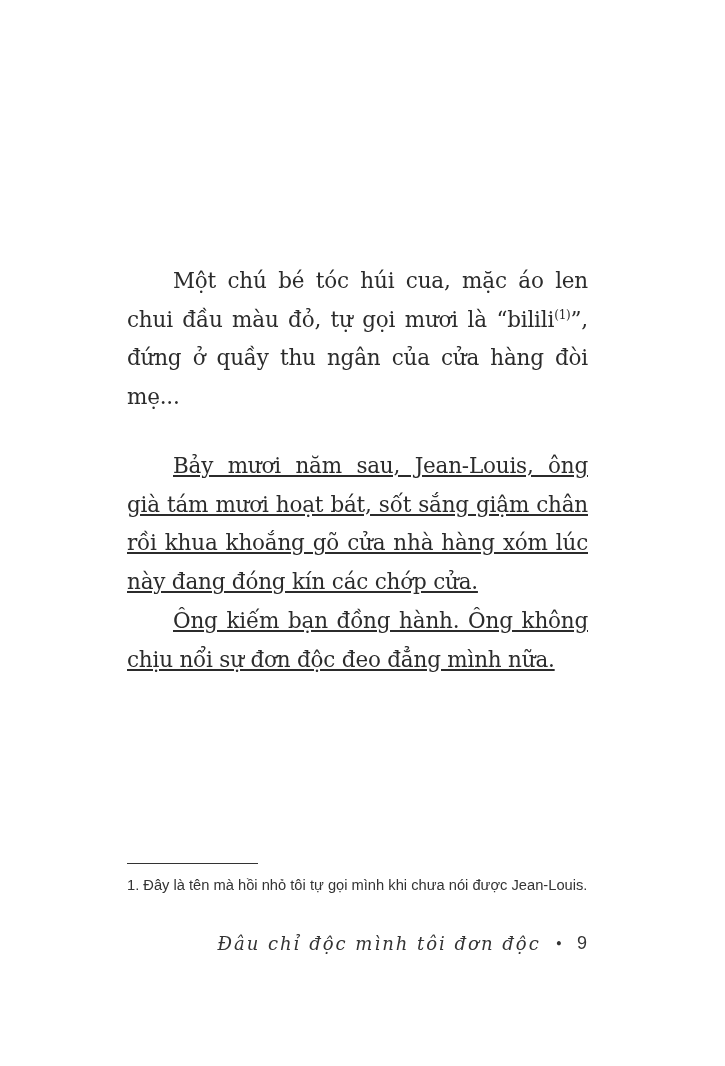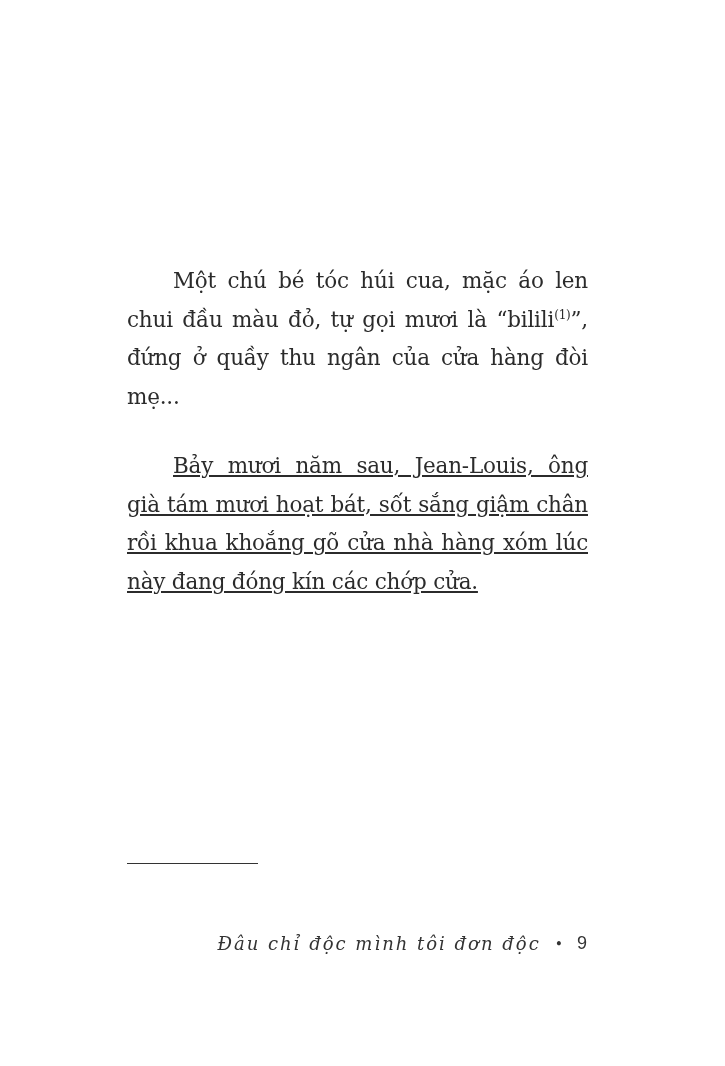--- a/index.html
+++ b/index.html
@@ -31,24 +31,26 @@
   </style>
 </head>
 <body>
 
 <div class="body-text" id="p1">
   <p class="para"><span>Một chú bé tóc húi cua, mặc áo len chui đầu màu đỏ, tự gọi mươi là “bilili</span><sup>(1)</sup><span>”, đứng ở quầy thu ngân của cửa hàng đòi mẹ...</span></p>
 </div>
 
 <div class="body-text" id="p2">
   <p class="para">Bảy mươi năm sau, Jean-Louis, ông già tám mươi hoạt bát, sốt sắng giậm chân rồi khua khoắng gõ cửa nhà hàng xóm lúc này đang đóng kín các chớp cửa.</p>
+  <p class="para">Ông kiếm bạn đồng hành. Ông không chịu nổi sự đơn độc đeo đẳng mình nữa.</p>
 </div>
 
 <div class="rule"></div>
 
 <div class="footnote">
+  <p>1. Đây là tên mà hồi nhỏ tôi tự gọi mình khi chưa nói được Jean-Louis.</p>
 </div>
 
 <div class="running-foot">
   <span class="title">Đâu chỉ độc mình tôi đơn độc</span>
   <span class="bullet">•</span>
   <span class="page">9</span>
 </div>
 
 </body></html>

